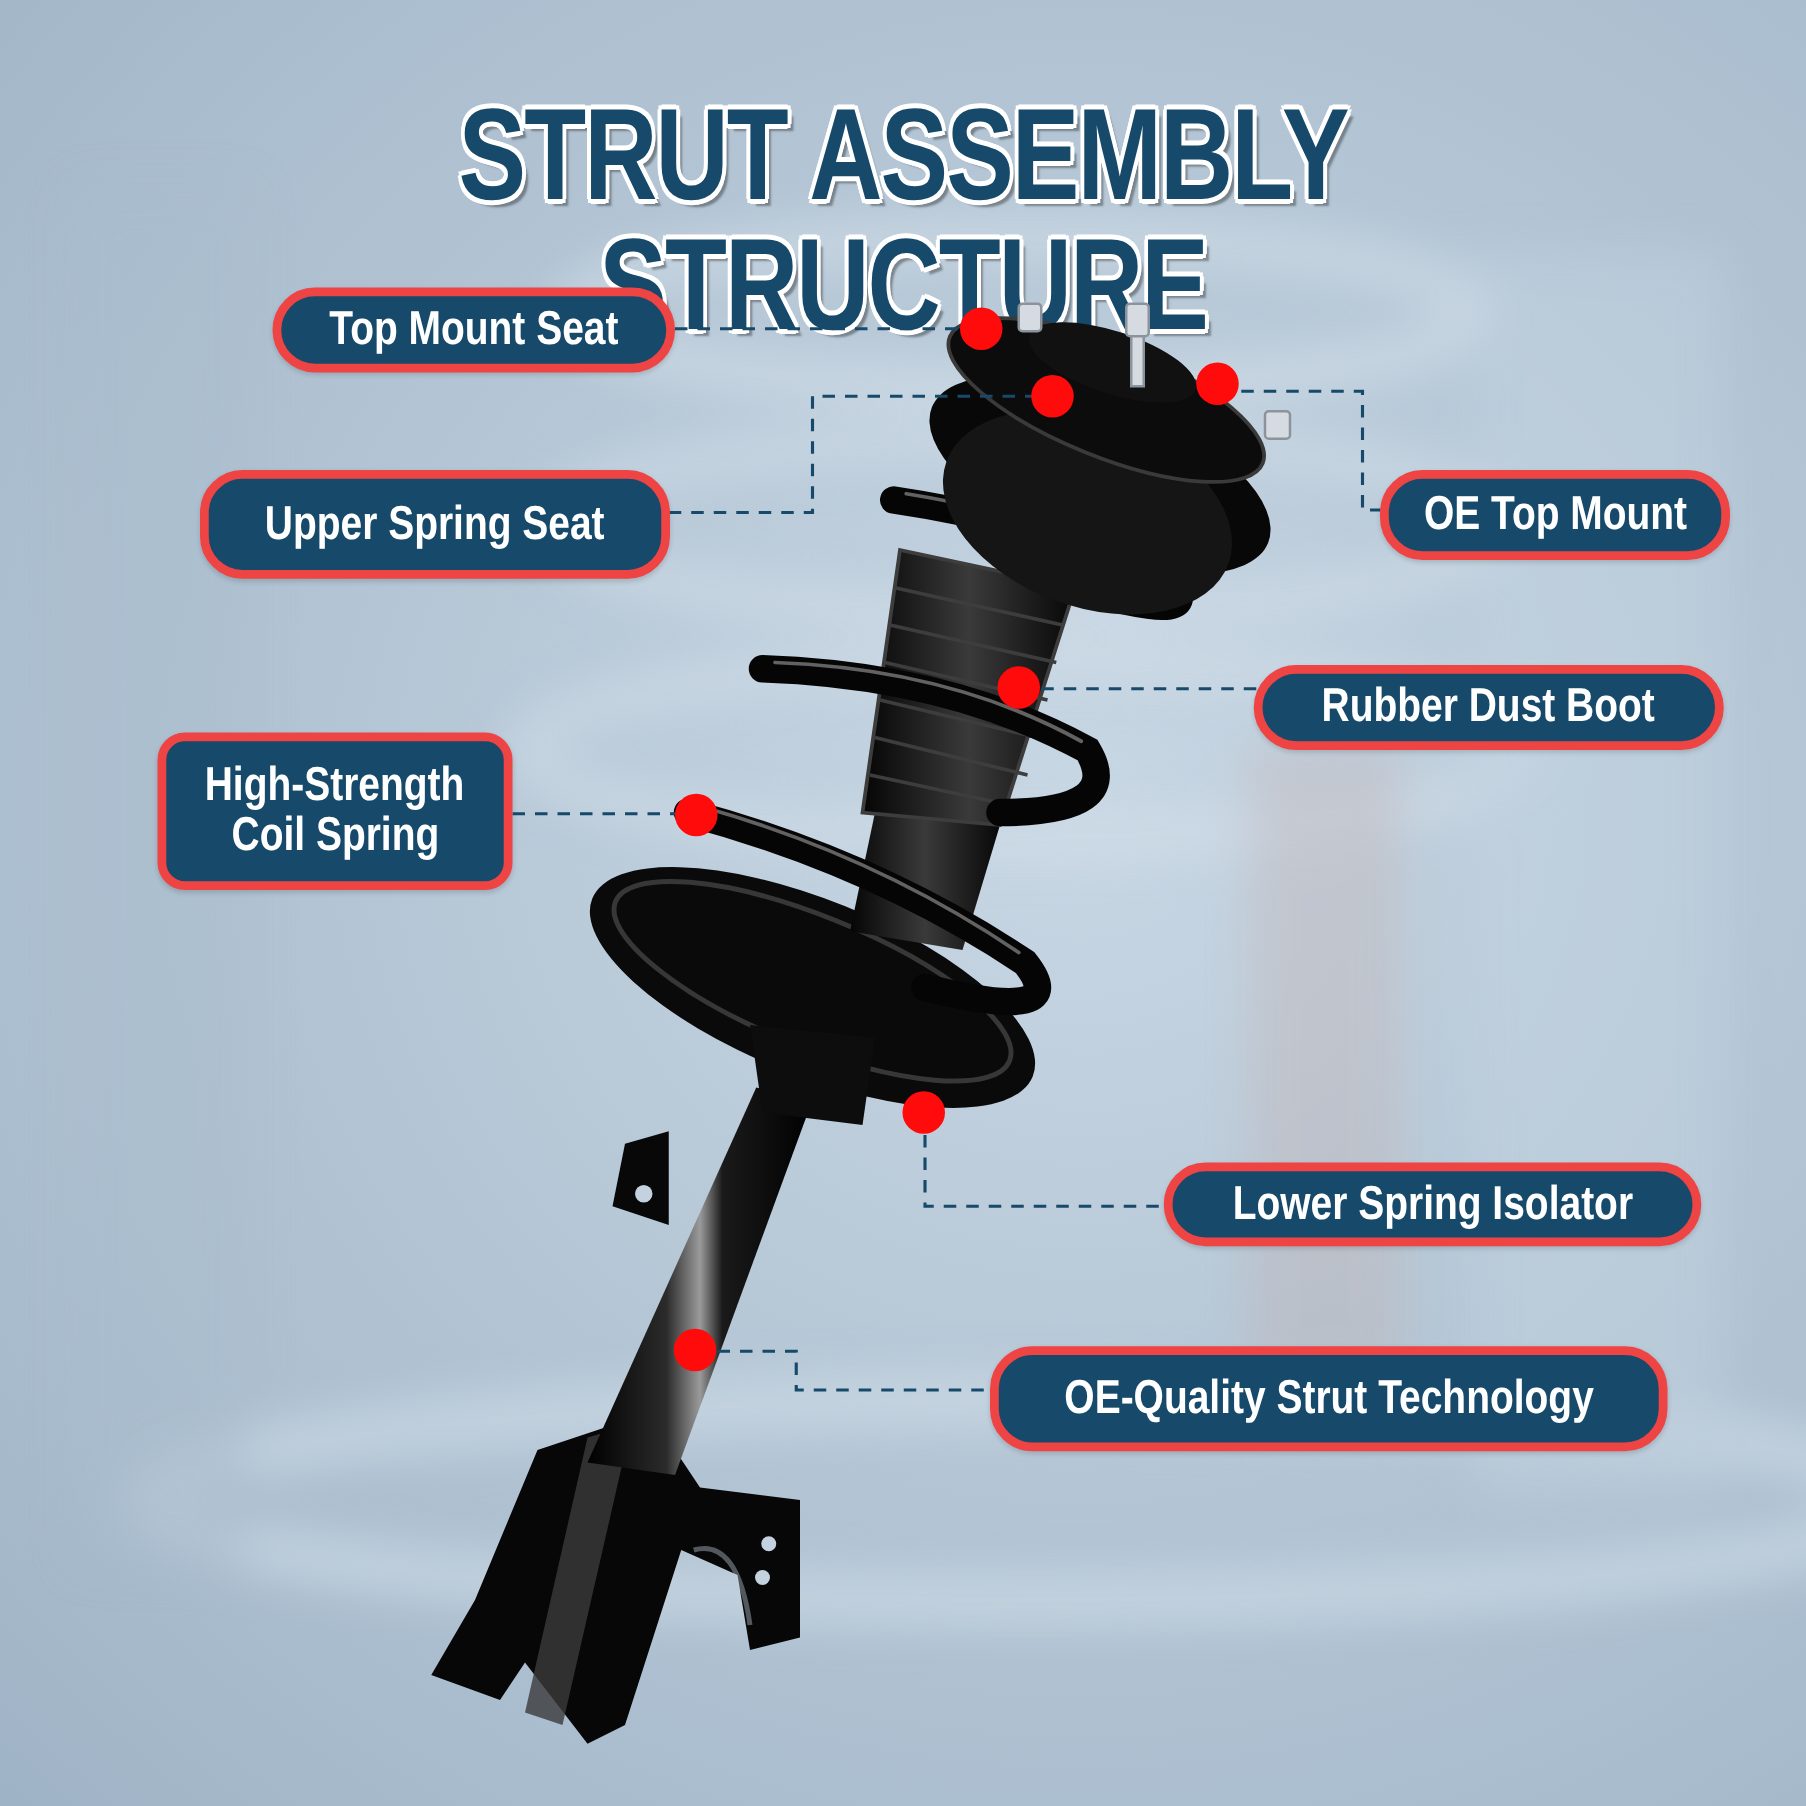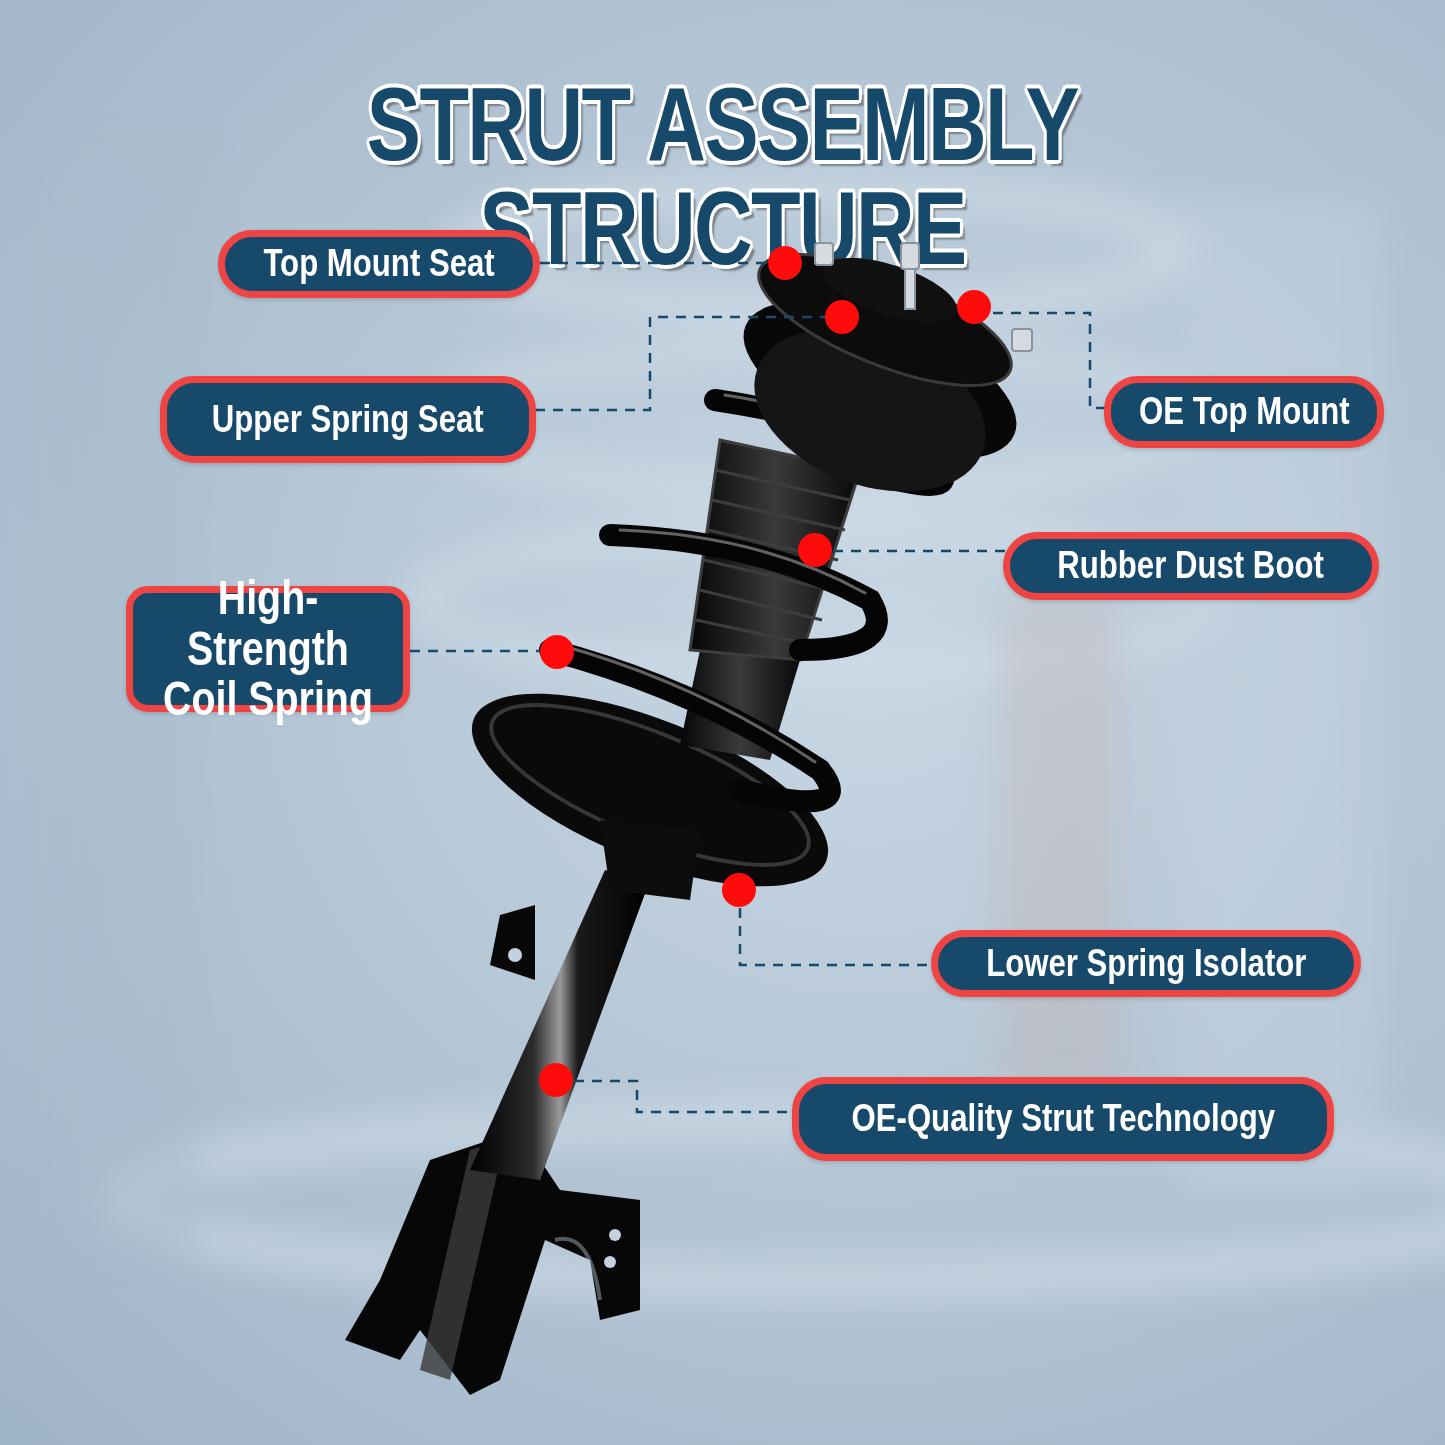--- a/index.html
+++ b/index.html
@@ -12,21 +12,21 @@
     color:#174a6a; transform: scaleX(0.78); transform-origin:center;
     -webkit-text-stroke: 0; text-shadow:
       4px 0 #fff, -4px 0 #fff, 0 4px #fff, 0 -4px #fff,
       3px 3px #fff, -3px -3px #fff, 3px -3px #fff, -3px 3px #fff,
       6px 6px 2px rgba(0,0,0,0.35); line-height:1; }
   .label { position:absolute; background:#174a6a; color:#fff; border:7px solid #ef4444;
     border-radius:34px; display:flex; align-items:center; justify-content:center;
     box-sizing:border-box; font-weight:700; font-size:38px; text-align:center; line-height:1.05;
     box-shadow: 0 2px 4px rgba(0,0,0,0.15); }
   .label span { display:inline-block; transform:scaleX(0.82); white-space:nowrap; }
-  .label.two-line { border-radius:22px; font-size:48px; }
+  .label.two-line { border-radius:22px; font-size:38px; }
   .label.two-line span { white-space:normal; }
   svg.overlay { position:absolute; left:0; top:0; }
 </style>
 </head>
 <body>
 
 <svg class="bg-layer" width="1445" height="1445" viewBox="0 0 1445 1445">
   <defs>
     <filter id="blur20">
         <feGaussianBlur stdDeviation="18"></feGaussianBlur>

